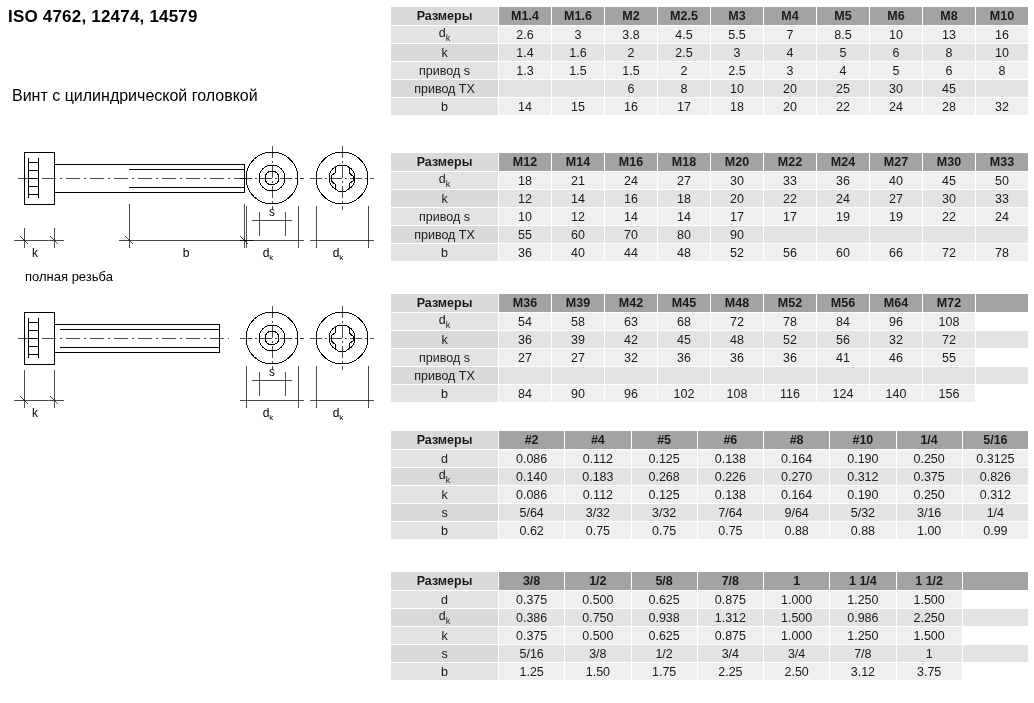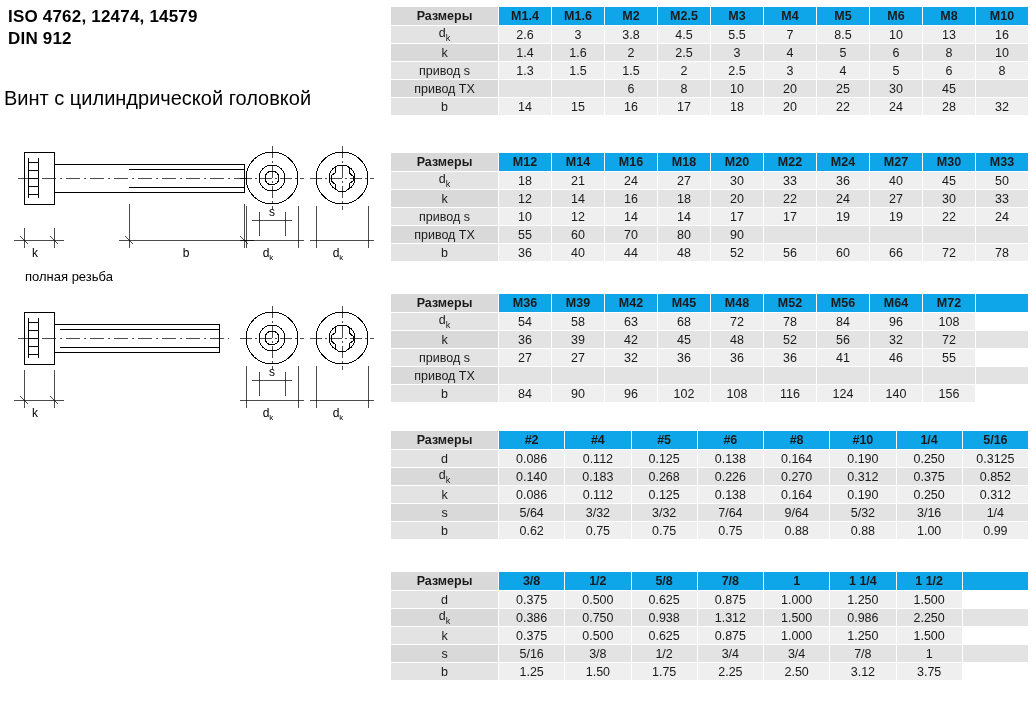--- a/index.html
+++ b/index.html
@@ -36,23 +36,23 @@
     width: 370px;
   }
   .title-line {
     font-size: 17px;
     font-weight: bold;
     line-height: 22px;
     letter-spacing: 0.2px;
   }
   .subtitle {
     position: absolute;
-    left: 4px;
+    left: 12px;
     top: 87px;
-    font-size: 20px;
+    font-size: 16px;
     font-weight: normal;
     color: #000;
   }
   .fig-label {
     position: absolute;
     font-size: 13px;
     color: #000;
   }
   #full-thread-label {
     left: 25px;
@@ -84,21 +84,21 @@
     text-align: center;
     height: 17px;
     padding: 0;
     color: #1a1a1a;
     font-weight: normal;
     background: #efefef;
     overflow: hidden;
     white-space: nowrap;
   }
   table.dim thead th {
-    background: #0ea5e9;
+    background: #a3a3a3;
     font-weight: bold;
     height: 18px;
   }
   table.dim tbody tr.alt td {
     background: #e3e3e3;
   }
   table.dim td.label, table.dim th.label {
     background: #e3e3e3;
   }
   table.dim tbody tr.alt td.label {
@@ -127,21 +127,20 @@
 </style>
 </head>
 <body>
 
 <div class="page">
 
   <div class="left-col">
 
     <div class="title-block">
       <div class="title-line">ISO 4762, 12474, 14579</div>
-      <div class="title-line">DIN 912</div>
     </div>
 
     <div class="subtitle">Винт с цилиндрической головкой</div>
 
     <div class="drawing" id="drawing-top">
       <svg width="386" height="130" viewBox="0 0 386 130" xmlns="http://www.w3.org/2000/svg">
         <g fill="none" stroke="#000" stroke-width="1" shape-rendering="crispEdges">
 
           <rect x="20" y="12" width="30" height="52" fill="#ffffff"></rect>
 
@@ -599,21 +598,21 @@
             </tr>
             <tr class="alt">
               <td class="label">d<span class="sub">k</span></td>
               <td>0.140</td>
               <td>0.183</td>
               <td>0.268</td>
               <td>0.226</td>
               <td>0.270</td>
               <td>0.312</td>
               <td>0.375</td>
-              <td>0.852</td>
+              <td>0.826</td>
             </tr>
             <tr>
               <td class="label">k</td>
               <td>0.086</td>
               <td>0.112</td>
               <td>0.125</td>
               <td>0.138</td>
               <td>0.164</td>
               <td>0.190</td>
               <td>0.250</td>

